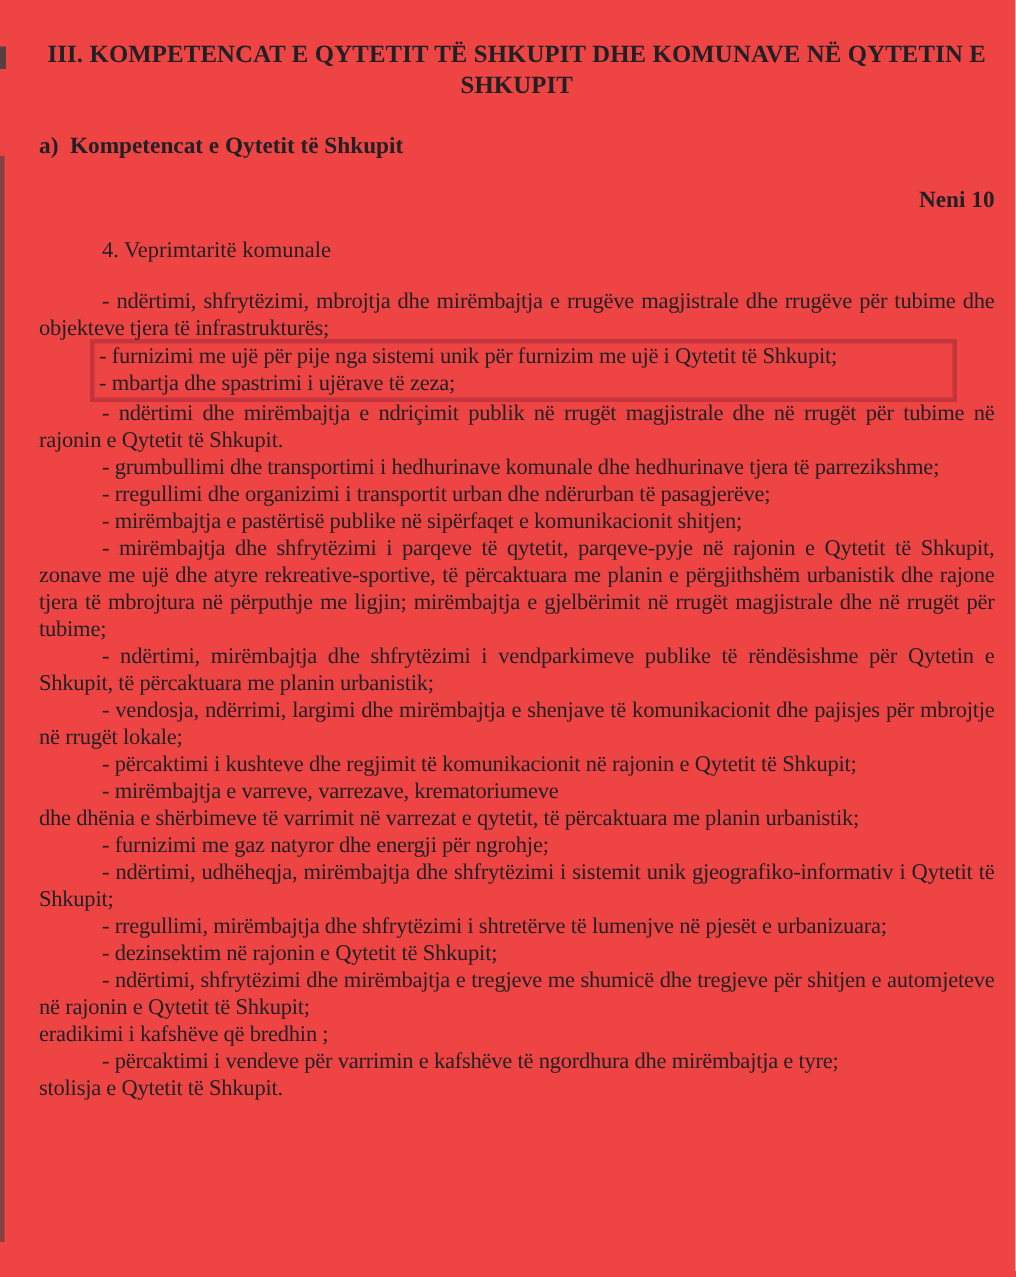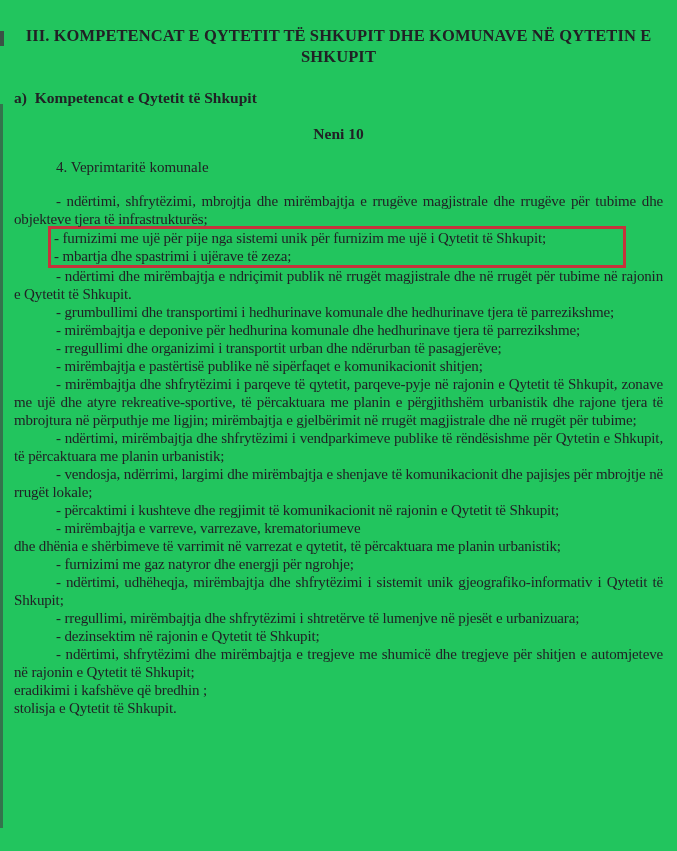--- a/index.html
+++ b/index.html
@@ -12,23 +12,23 @@
     height: 851px;
     font-family: "Liberation Serif", serif;
     color: #212125;
     -webkit-font-smoothing: antialiased;
   }
   .page {
     position: relative;
     width: 677px;
     height: 851px;
     box-sizing: border-box;
-    padding: 25px 14px 0 14px;
+    padding: 25px 14px 0 26px;
     overflow: hidden;
-    background: #22c55e;
+    background: #ef4444;
   }
   
   .edge-artifact {
     position: absolute;
     left: 0;
     background: #3f3f41;
     filter: blur(0.4px);
   }
   .edge-top  { top: 31px;  width: 4px; height: 15px; opacity: 0.85; }
   .edge-main { top: 104px; width: 3px; height: 724px; opacity: 0.6; }
@@ -47,21 +47,21 @@
     font-size: 15.5px;
     line-height: 17px;
     font-weight: bold;
     text-align: left;
   }
   .article {
     margin: 19px 0 0 0;
     font-size: 15.5px;
     line-height: 17px;
     font-weight: bold;
-    text-align: center;
+    text-align: right;
   }
   .section {
     margin: 17px 0 0 0;
     padding-left: 42px;
     font-size: 15px;
     line-height: 17px;
   }
   .bodytext {
     margin-top: 16px;
     font-size: 15px;
@@ -111,31 +111,31 @@
 
     <p class="para">- ndërtimi, shfrytëzimi, mbrojtja dhe mirëmbajtja e rrugëve magjistrale dhe rrugëve për tubime dhe objekteve tjera të infrastrukturës;</p>
 
     <div class="highlight-box">
       <p class="boxline">- furnizimi me ujë për pije nga sistemi unik për furnizim me ujë i Qytetit të Shkupit;</p>
       <p class="boxline">- mbartja dhe spastrimi i ujërave të zeza;</p>
     </div>
 
     <p class="para">- ndërtimi dhe mirëmbajtja e ndriçimit publik në rrugët magjistrale dhe në rrugët për tubime në rajonin e Qytetit të Shkupit.</p>
     <p class="para">- grumbullimi dhe transportimi i hedhurinave komunale dhe hedhurinave tjera të parrezikshme;</p>
-    <p class="para">- mirëmbajtja e deponive për hedhurina komunale dhe hedhurinave tjera të parrezikshme;</p>
     <p class="para">- rregullimi dhe organizimi i transportit urban dhe ndërurban të pasagjerëve;</p>
     <p class="para">- mirëmbajtja e pastërtisë publike në sipërfaqet e komunikacionit shitjen;</p>
     <p class="para">- mirëmbajtja dhe shfrytëzimi i parqeve të qytetit, parqeve-pyje në rajonin e Qytetit të Shkupit, zonave me ujë dhe atyre rekreative-sportive, të përcaktuara me planin e përgjithshëm urbanistik dhe rajone tjera të mbrojtura në përputhje me ligjin; mirëmbajtja e gjelbërimit në rrugët magjistrale dhe në rrugët për tubime;</p>
     <p class="para">- ndërtimi, mirëmbajtja dhe shfrytëzimi i vendparkimeve publike të rëndësishme për Qytetin e Shkupit, të përcaktuara me planin urbanistik;</p>
     <p class="para">- vendosja, ndërrimi, largimi dhe mirëmbajtja e shenjave të komunikacionit dhe pajisjes për mbrojtje në rrugët lokale;</p>
     <p class="para">- përcaktimi i kushteve dhe regjimit të komunikacionit në rajonin e Qytetit të Shkupit;</p>
     <p class="para">- mirëmbajtja e varreve, varrezave, krematoriumeve</p>
     <p class="para cont">dhe dhënia e shërbimeve të varrimit në varrezat e qytetit, të përcaktuara me planin urbanistik;</p>
     <p class="para">- furnizimi me gaz natyror dhe energji për ngrohje;</p>
     <p class="para">- ndërtimi, udhëheqja, mirëmbajtja dhe shfrytëzimi i sistemit unik gjeografiko-informativ i Qytetit të Shkupit;</p>
     <p class="para">- rregullimi, mirëmbajtja dhe shfrytëzimi i shtretërve të lumenjve në pjesët e urbanizuara;</p>
     <p class="para">- dezinsektim në rajonin e Qytetit të Shkupit;</p>
     <p class="para">- ndërtimi, shfrytëzimi dhe mirëmbajtja e tregjeve me shumicë dhe tregjeve për shitjen e automjeteve në rajonin e Qytetit të Shkupit;</p>
     <p class="para cont">eradikimi i kafshëve që bredhin ;</p>
+    <p class="para">- përcaktimi i vendeve për varrimin e kafshëve të ngordhura dhe mirëmbajtja e tyre;</p>
     <p class="para cont">stolisja e Qytetit të Shkupit.</p>
 
   </div>
 </div>
 
 </body></html>

